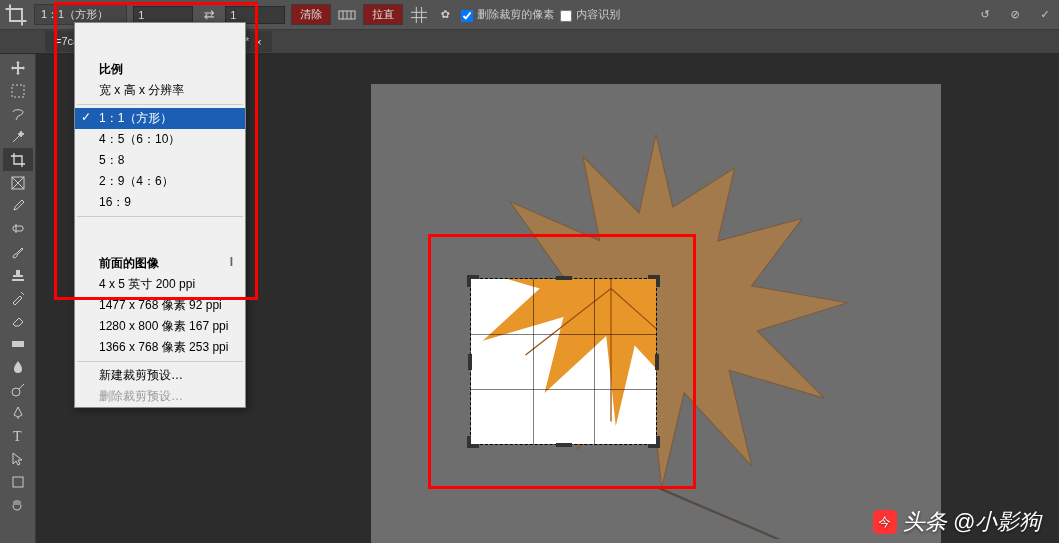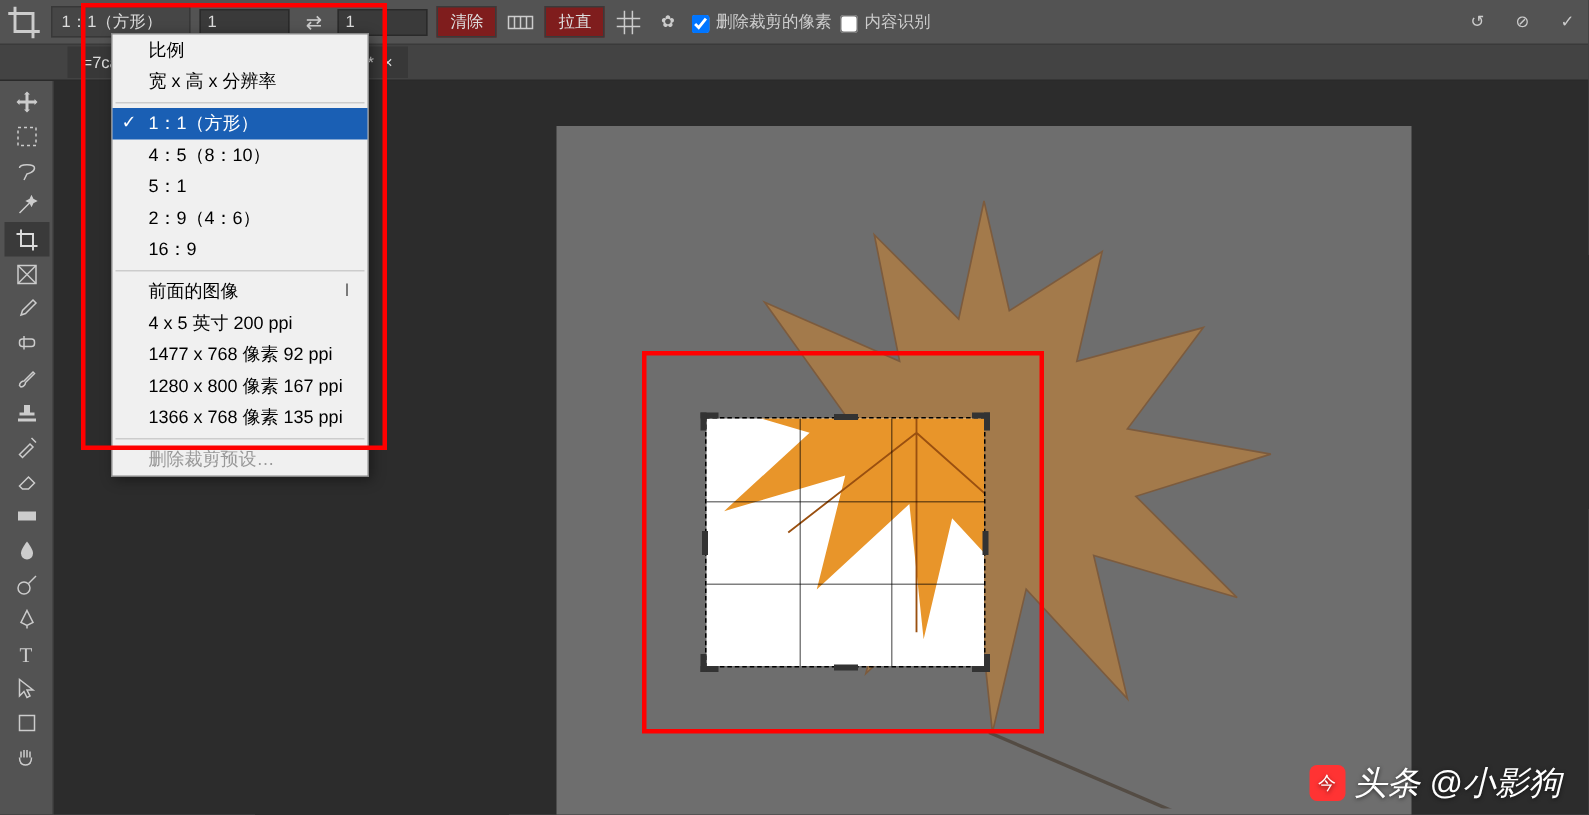--- a/index.html
+++ b/index.html
@@ -121,21 +121,22 @@
       color: #000;
       z-index: 100;
     }
     .dropdown-item {
       padding: 2px 6px 2px 24px;
       font-size: 12px;
       cursor: pointer;
       position: relative;
     }
     .dropdown-item.header {
-      font-weight: normal;
+      font-weight: bold;
+      margin-top: 36px;
     }
     .dropdown-item.selected {
       background: #1a5fb4;
       color: #fff;
     }
     .dropdown-item .check {
       position: absolute;
       left: 6px; top: 2px;
     }
     .dropdown-item .key {
@@ -439,31 +440,32 @@
       <div class="crop-handle" style="right:-3px;top:calc(50% - 8px);width:4px;height:16px"></div>
     </div>
   </div>
 </div>
 
 <div class="dropdown">
   <div class="dropdown-item header">比例</div>
   <div class="dropdown-item">宽 x 高 x 分辨率</div>
   <div class="dropdown-sep"></div>
   <div class="dropdown-item selected"><span class="check">✓</span><span>1：1（方形）</span></div>
-  <div class="dropdown-item">4：5（8：10）</div>
-  <div class="dropdown-item">5：1</div>
+  <div class="dropdown-item">4：5（6：10）</div>
+  <div class="dropdown-item">5：8</div>
   <div class="dropdown-item">2：9（4：6）</div>
   <div class="dropdown-item">16：9</div>
   <div class="dropdown-sep"></div>
   <div class="dropdown-item header"><span>前面的图像</span><span class="key">I</span></div>
   <div class="dropdown-item">4 x 5 英寸 200 ppi</div>
   <div class="dropdown-item">1477 x 768 像素 92 ppi</div>
   <div class="dropdown-item">1280 x 800 像素 167 ppi</div>
-  <div class="dropdown-item">1366 x 768 像素 135 ppi</div>
+  <div class="dropdown-item">1366 x 768 像素 253 ppi</div>
   <div class="dropdown-sep"></div>
+  <div class="dropdown-item">新建裁剪预设…</div>
   <div class="dropdown-item disabled">删除裁剪预设…</div>
 </div>
 
 <div class="annot-red" style="left:54px; top:2px; width:204px; height:298px"></div>
 <div class="annot-red" style="left:428px; top:234px; width:268px; height:255px"></div>
 
 <div class="watermark">
   <span class="watermark-badge">今</span>
   <span>头条</span>
   <span>@小影狗</span>

